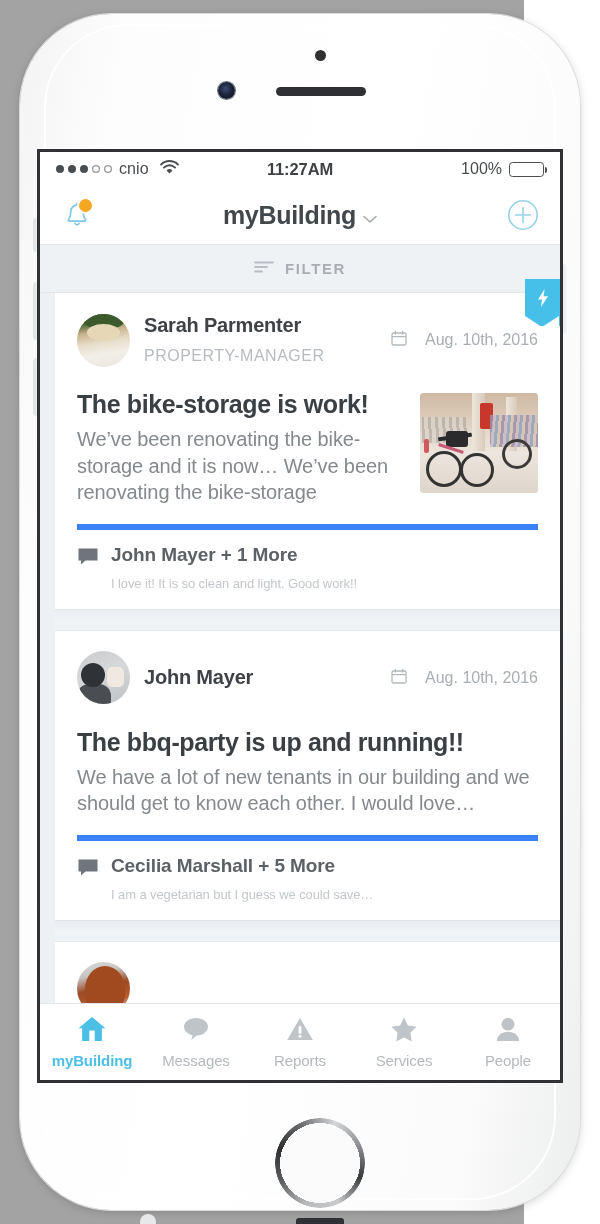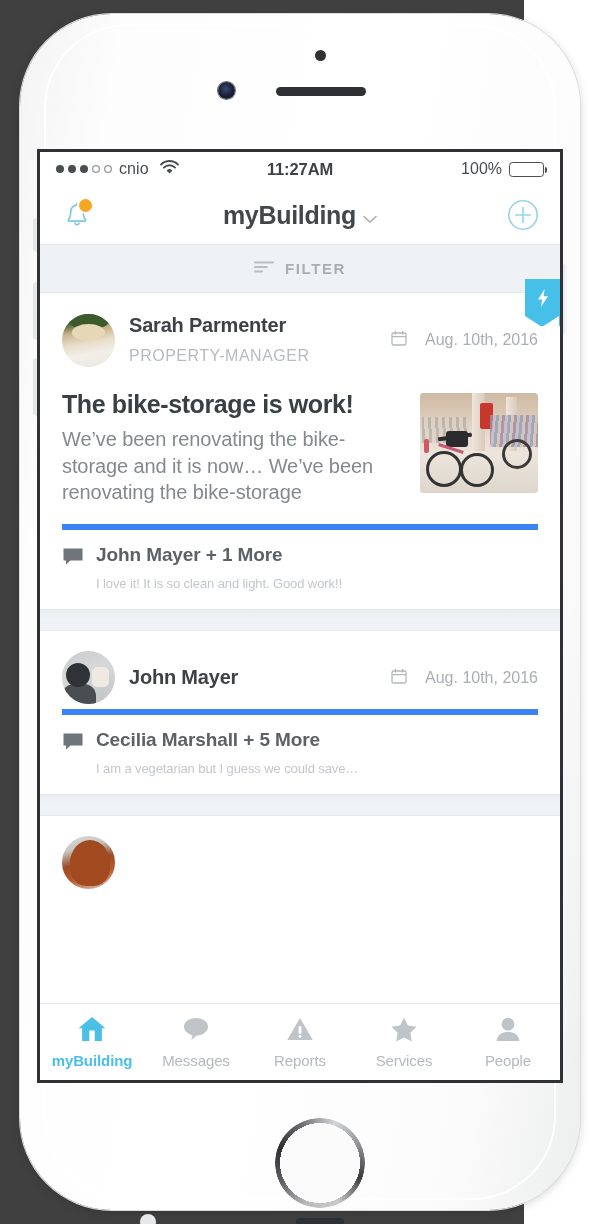--- a/index.html
+++ b/index.html
@@ -1,20 +1,20 @@
 <!DOCTYPE html>
 <html><head>
 <meta charset="utf-8">
 <style>
   html,body{margin:0;padding:0;background:#ffffff;}
   body{width:600px;height:1224px;overflow:hidden;font-family:"Liberation Sans",sans-serif;
        -webkit-font-smoothing:antialiased;}
 
   
-  .stage{position:relative;width:524px;height:1224px;background:#404040;}
+  .stage{position:relative;width:524px;height:1224px;background:#a3a3a3;}
 
   .phone{position:absolute;left:20px;top:14px;width:560px;height:1196px;
          border-radius:92px;
          background:linear-gradient(100deg,#f3f3f3 0%,#fdfdfd 14%,#ffffff 50%,#fbfbfb 83%,#eceded 100%);
          box-shadow:0 0 0 1px #dcdcdc, 0 2px 10px rgba(0,0,0,.18);}
   .phone-inner-edge{position:absolute;left:24px;top:10px;width:512px;height:1176px;
          border-radius:84px;box-shadow:inset 0 0 0 2px rgba(255,255,255,.9);pointer-events:none;}
 
   
   .btn-side{position:absolute;background:linear-gradient(90deg,#dfe0e1,#f4f5f5);border-radius:2px;}
@@ -77,21 +77,21 @@
   .bell-badge{position:absolute;right:2px;top:1px;width:13px;height:13px;border-radius:50%;
               background:#f5a623;box-shadow:0 0 0 2px #fff;}
   .plus-btn{margin-left:auto;width:34px;height:34px;display:flex;align-items:center;justify-content:center;}
 
   
   .filterbar{height:47px;background:#eff2f5;display:flex;align-items:center;justify-content:center;gap:11px;
              border-top:1px solid #e2e6ea;border-bottom:1px solid #e2e6ea;}
   .filter-label{font-size:15px;letter-spacing:1.6px;color:#a9aeb4;font-weight:700;}
 
   
-  .feed{background:#eef1f4;}
+  .feed{background:#eef1f4;padding-left:15px;}
   .post{background:#fff;position:relative;padding:0 22px;}
   .post-gap{height:22px;background:linear-gradient(180deg,#e9ecf0 0%,#f1f4f7 55%,#eef1f5 100%);
             box-shadow:inset 0 1px 0 #e2e5e9, inset 0 -1px 0 #e6e9ed;}
 
   .post-head{display:flex;align-items:center;padding-top:16px;height:62px;position:relative;}
   .avatar{width:53px;height:53px;border-radius:50%;overflow:hidden;flex:0 0 53px;position:relative;
           background:#cfd2d4;}
   .meta{margin-left:14px;display:flex;flex-direction:column;justify-content:center;}
   .author{font-size:20px;font-weight:700;color:#3e4246;letter-spacing:-.2px;line-height:1.15;}
   .role{font-size:16px;color:#b6bbc0;letter-spacing:.5px;line-height:1.3;margin-top:9px;}
@@ -327,20 +327,26 @@
               <svg width="16" height="16" viewBox="0 0 16 16">
                 <rect x="1" y="3" width="14" height="12" rx="1.5" fill="none" stroke="#b3b8bd" stroke-width="1.3"></rect>
                 <path d="M1 6.6h14" stroke="#b3b8bd" stroke-width="1.3"></path>
                 <path d="M4.4 1.4v2.6M11.6 1.4v2.6" stroke="#b3b8bd" stroke-width="1.3" stroke-linecap="round"></path>
               </svg>
             </span>
             <span>Aug. 10th, 2016</span>
           </div>
         </div>
 
+        <div class="post-main">
+          <div class="post-text">
+            <div class="post-title">The bbq-party is up and running!!</div>
+            <div class="post-body">We have a lot of new tenants in our building and we should get to know each other. I would love…</div>
+          </div>
+        </div>
 
         <div class="comment">
           <span class="bubble-ico">
             <svg width="22" height="19" viewBox="0 0 22 19">
               <path d="M1.5 1.5h19v12h-12l-4.5 4v-4h-2.5z" fill="#6f757a"></path>
             </svg>
           </span>
           <div class="comment-body">
             <div class="comment-author">Cecilia Marshall + 5 More</div>
             <div class="comment-text">I am a vegetarian but I guess we could save…</div>

